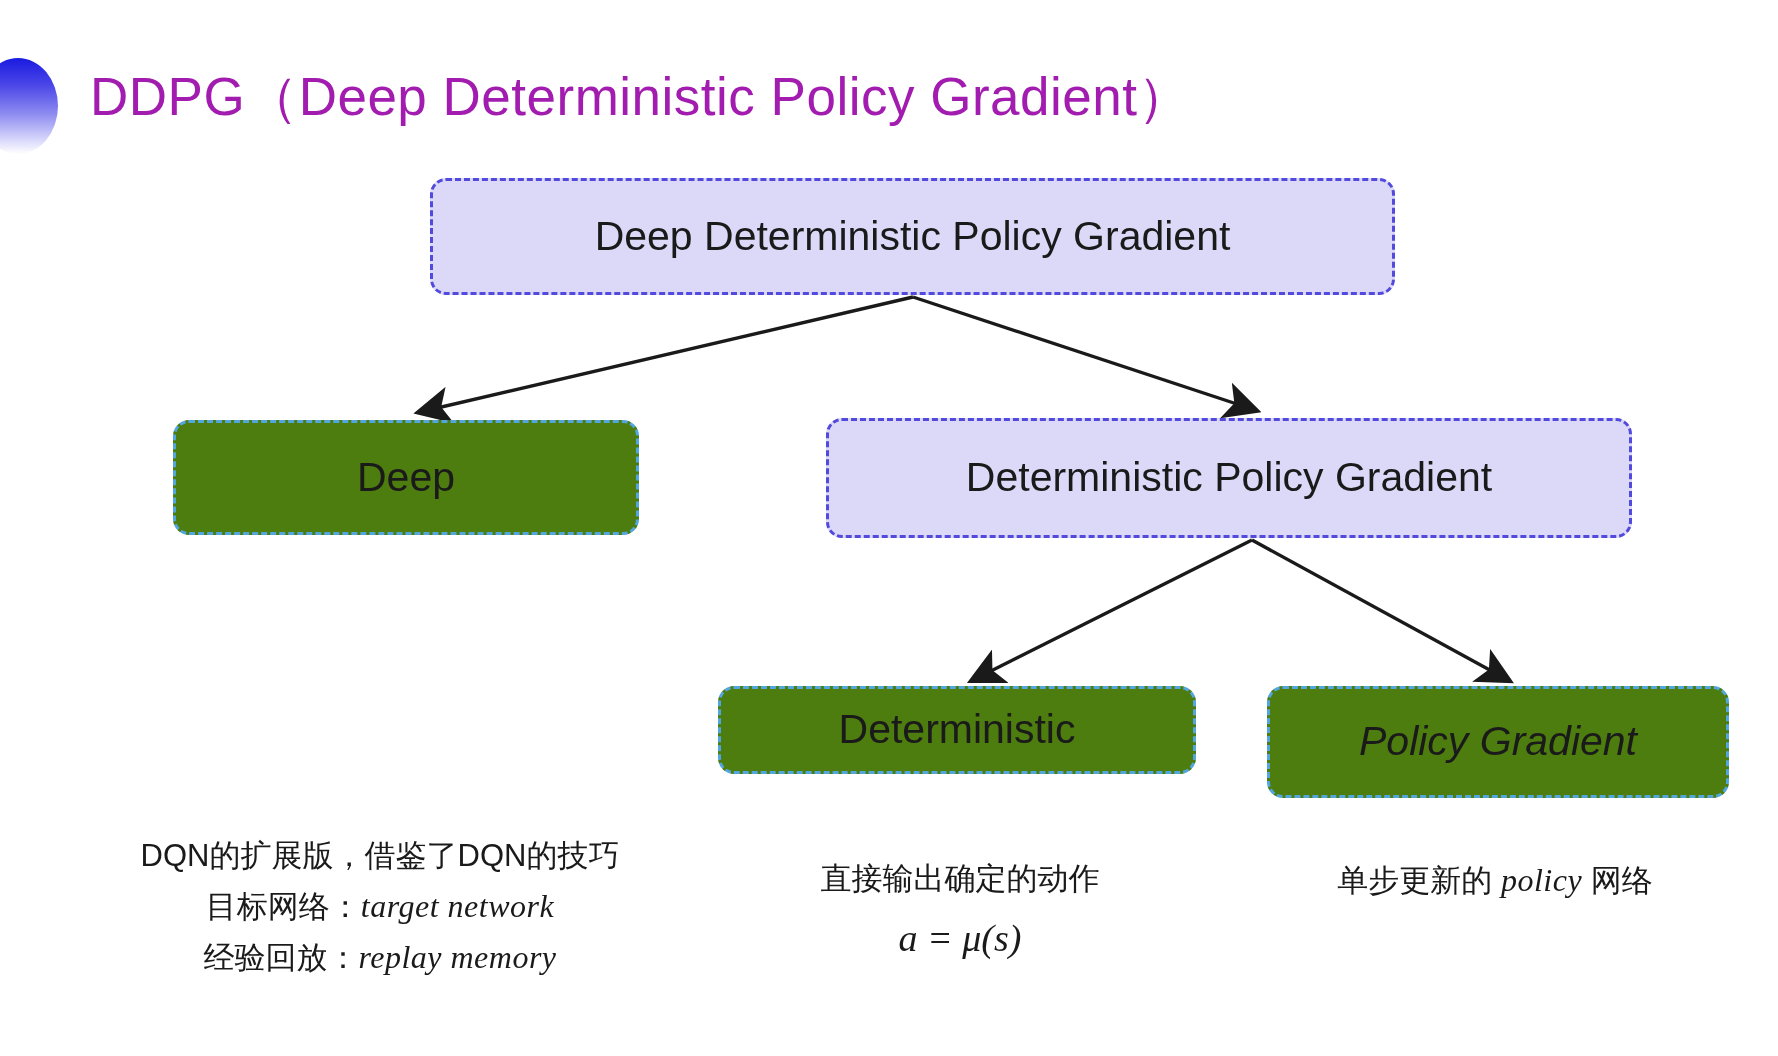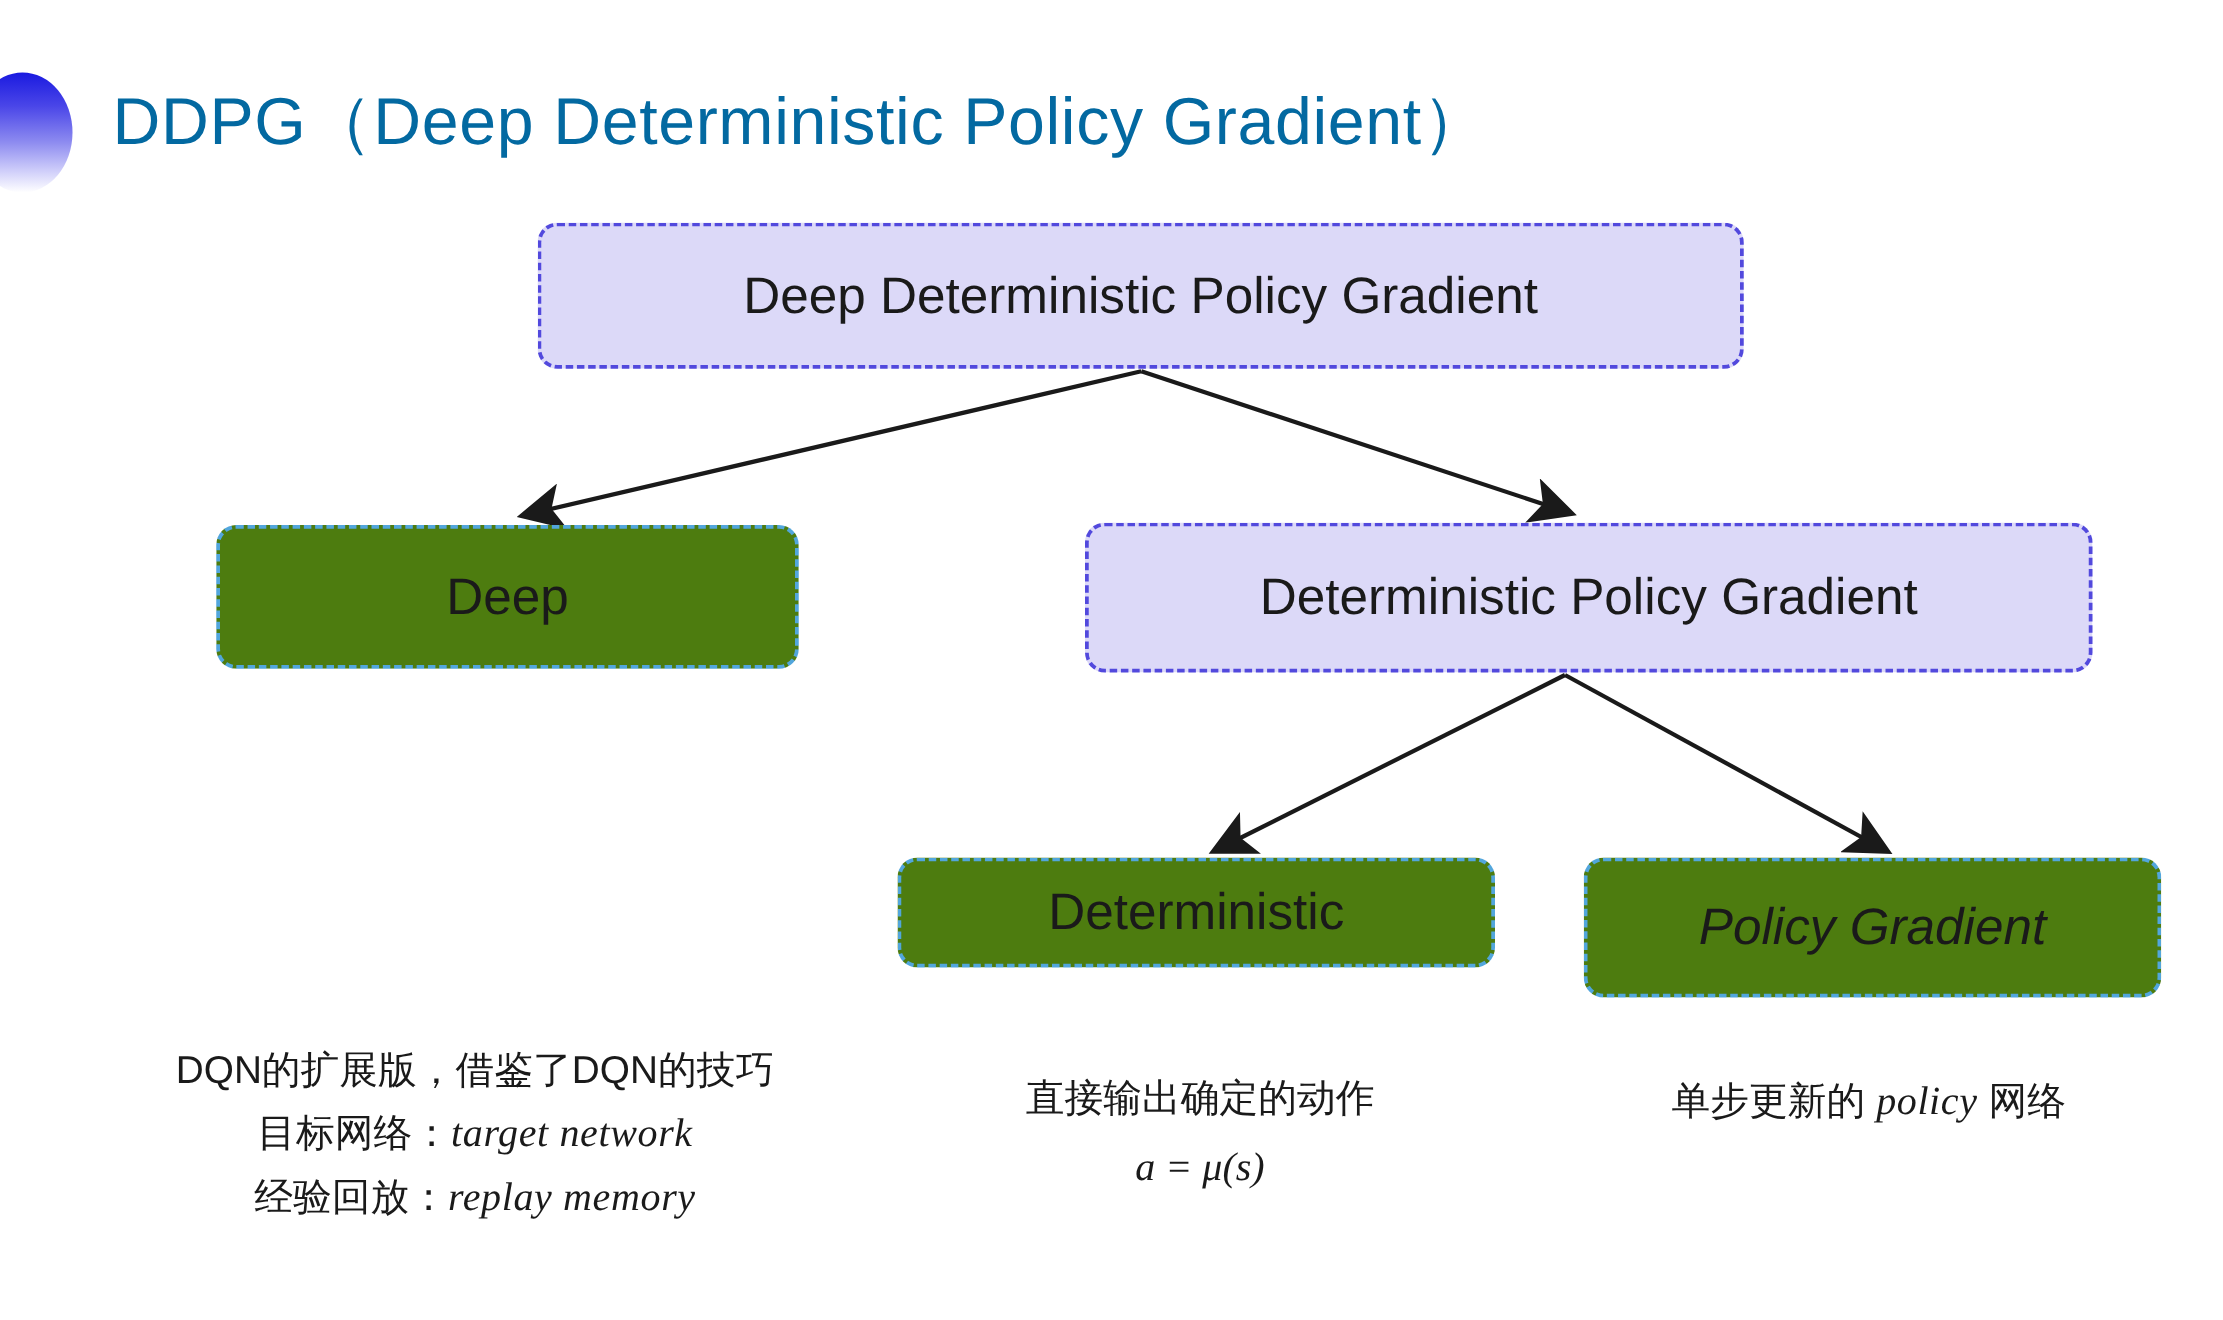--- a/index.html
+++ b/index.html
@@ -26,21 +26,21 @@
     width: 80px;
     height: 96px;
     border-radius: 50%;
     background: linear-gradient(180deg, #1a1ae0 0%, #4a46e8 28%, #8d8bf0 58%, #cfcefa 82%, #ffffff 100%);
   }
   #title-text {
     position: absolute;
     left: 90px;
     top: 62px;
     font-size: 53px;
-    color: #0369a1;
+    color: #a21caf;
     letter-spacing: 0.5px;
     white-space: nowrap;
     font-weight: 400;
   }
 
   
   .node {
     position: absolute;
     box-sizing: border-box;
     display: flex;
@@ -55,21 +55,21 @@
     background: #dcd9f8;
     border: 3px dashed #5249dd;
   }
   .node.blue {
     background: #4d7c0f;
     border: 3px dashed #52a6dc;
   }
 
   #node-root      { left: 430px;  top: 178px; width: 965px; height: 117px; font-size: 41px; }
   #node-deep      { left: 173px;  top: 420px; width: 466px; height: 115px; font-size: 41px; }
-  #node-dpg       { left: 868px;  top: 418px; width: 806px; height: 120px; font-size: 41px; }
+  #node-dpg       { left: 826px;  top: 418px; width: 806px; height: 120px; font-size: 41px; }
   #node-det       { left: 718px;  top: 686px; width: 478px; height: 88px; font-size: 41px; }
   #node-pg        { left: 1267px; top: 686px; width: 462px; height: 112px; font-size: 41px; font-style: italic; }
 
   
   #arrows {
     position: absolute;
     left: 0;
     top: 0;
     width: 1778px;
     height: 1056px;
@@ -105,21 +105,21 @@
   }
   .mono-italic {
     font-family: "Liberation Serif", serif;
     font-style: italic;
     font-size: 32px;
     letter-spacing: 0.5px;
   }
   .formula {
     font-family: "Liberation Serif", serif;
     font-style: italic;
-    font-size: 32px;
+    font-size: 38px;
     display: block;
     margin-top: 4px;
   }
 </style>
 </head>
 <body>
 
 <div id="slide">
 
   <div id="title-deco"></div>

